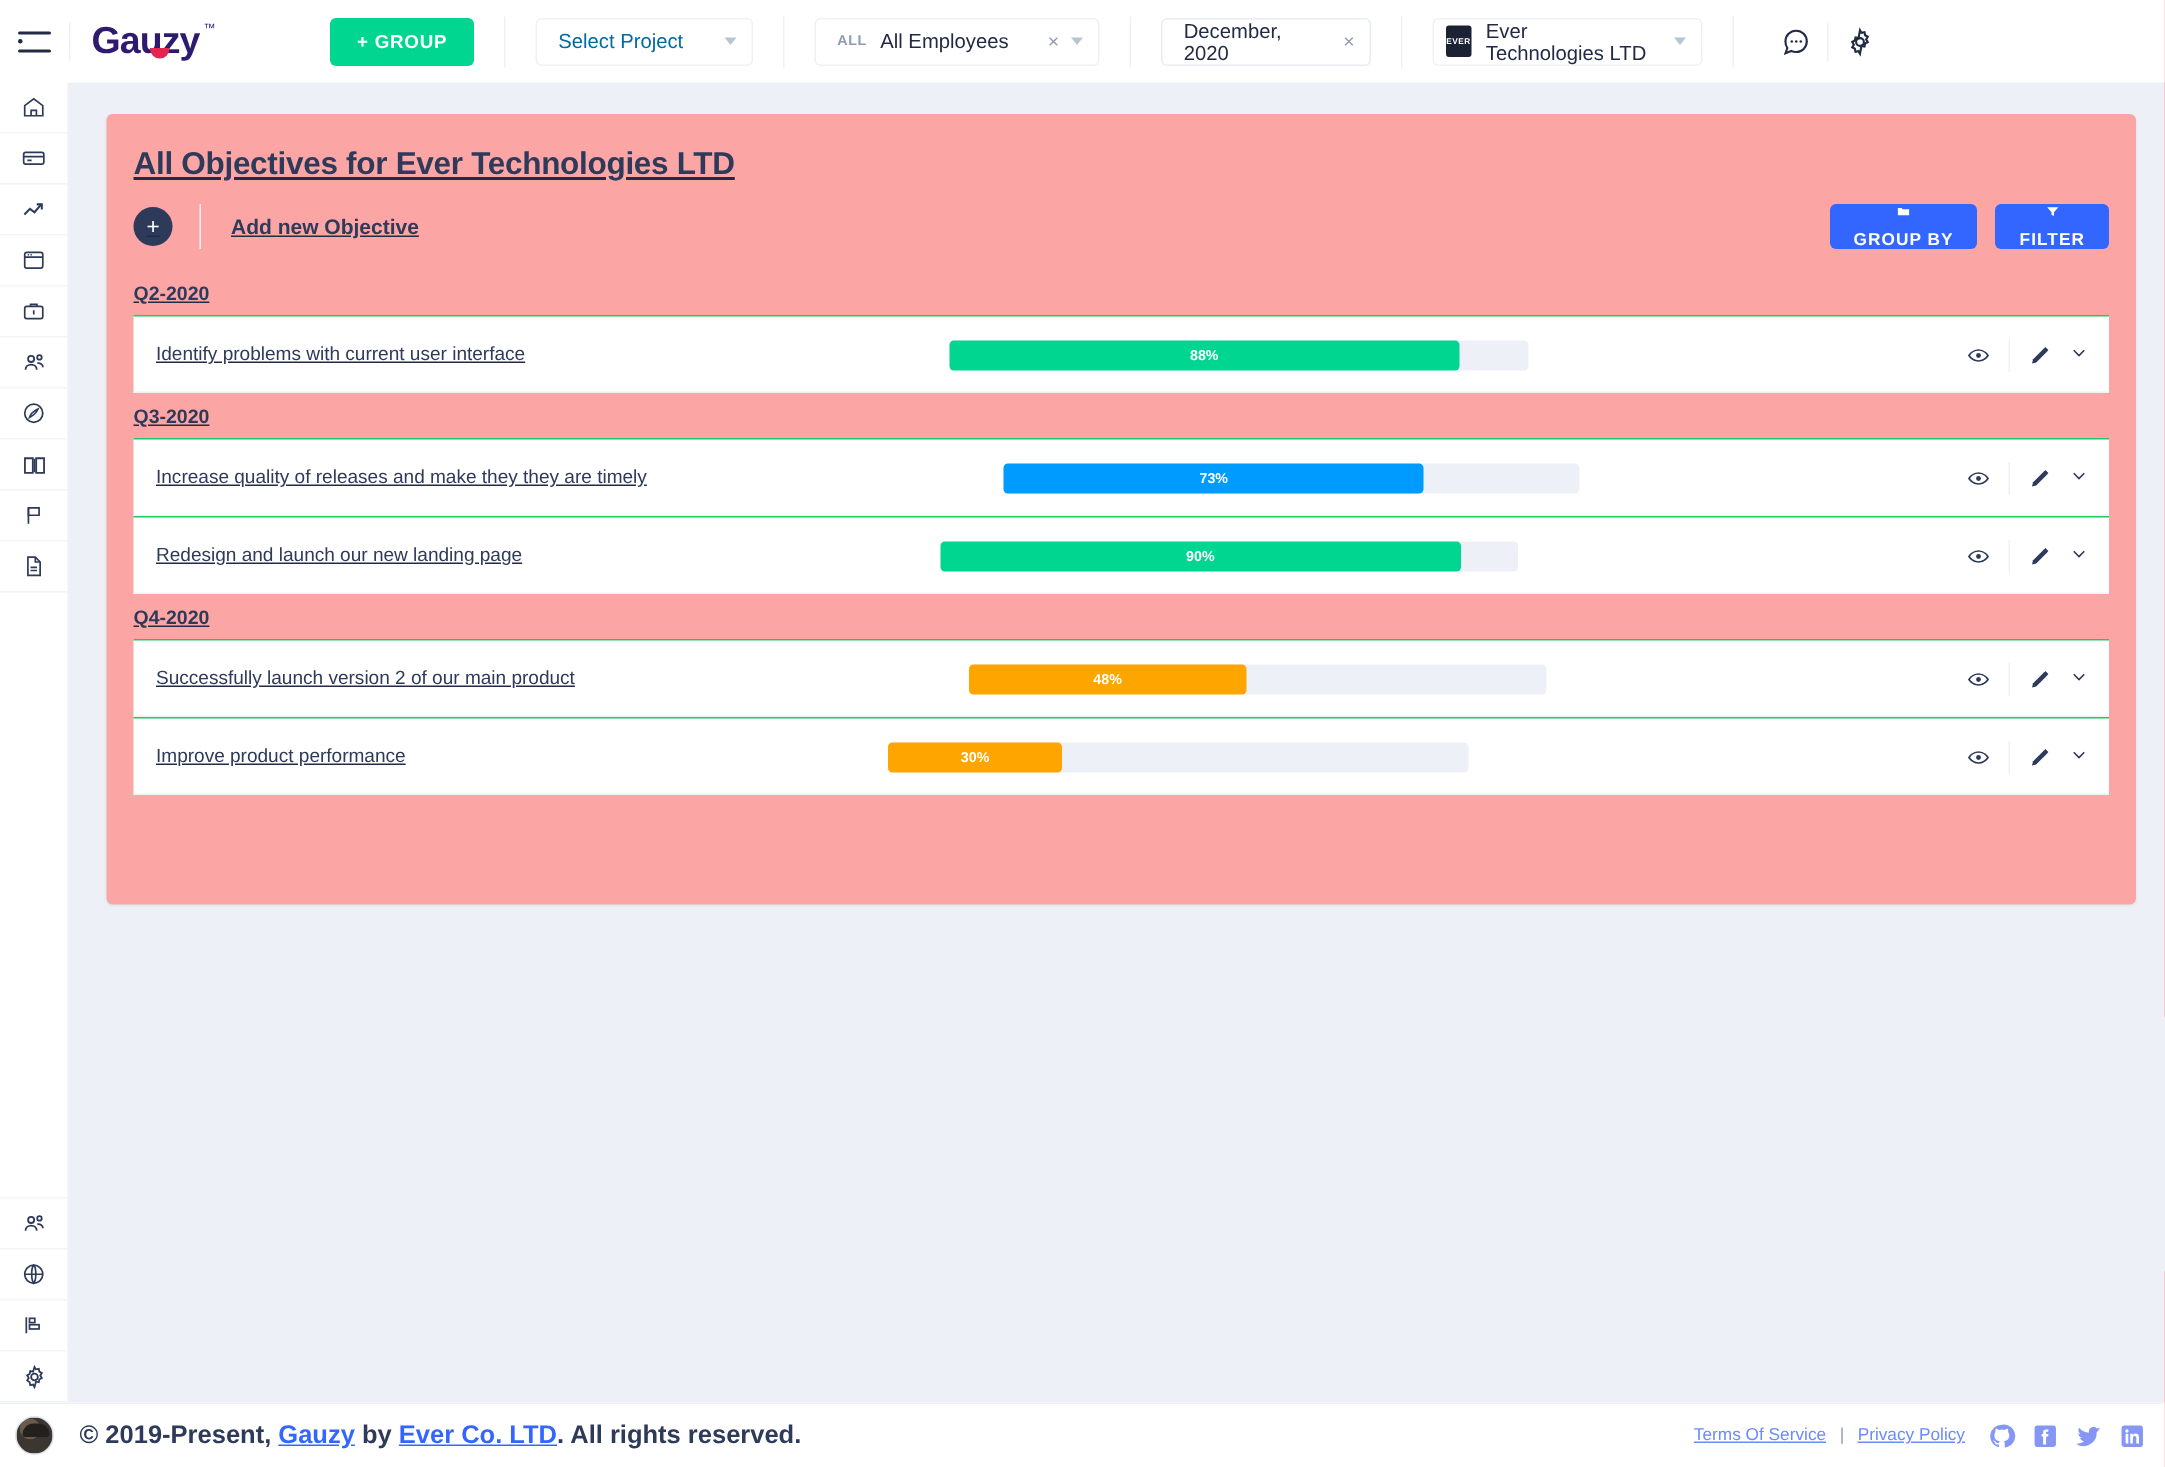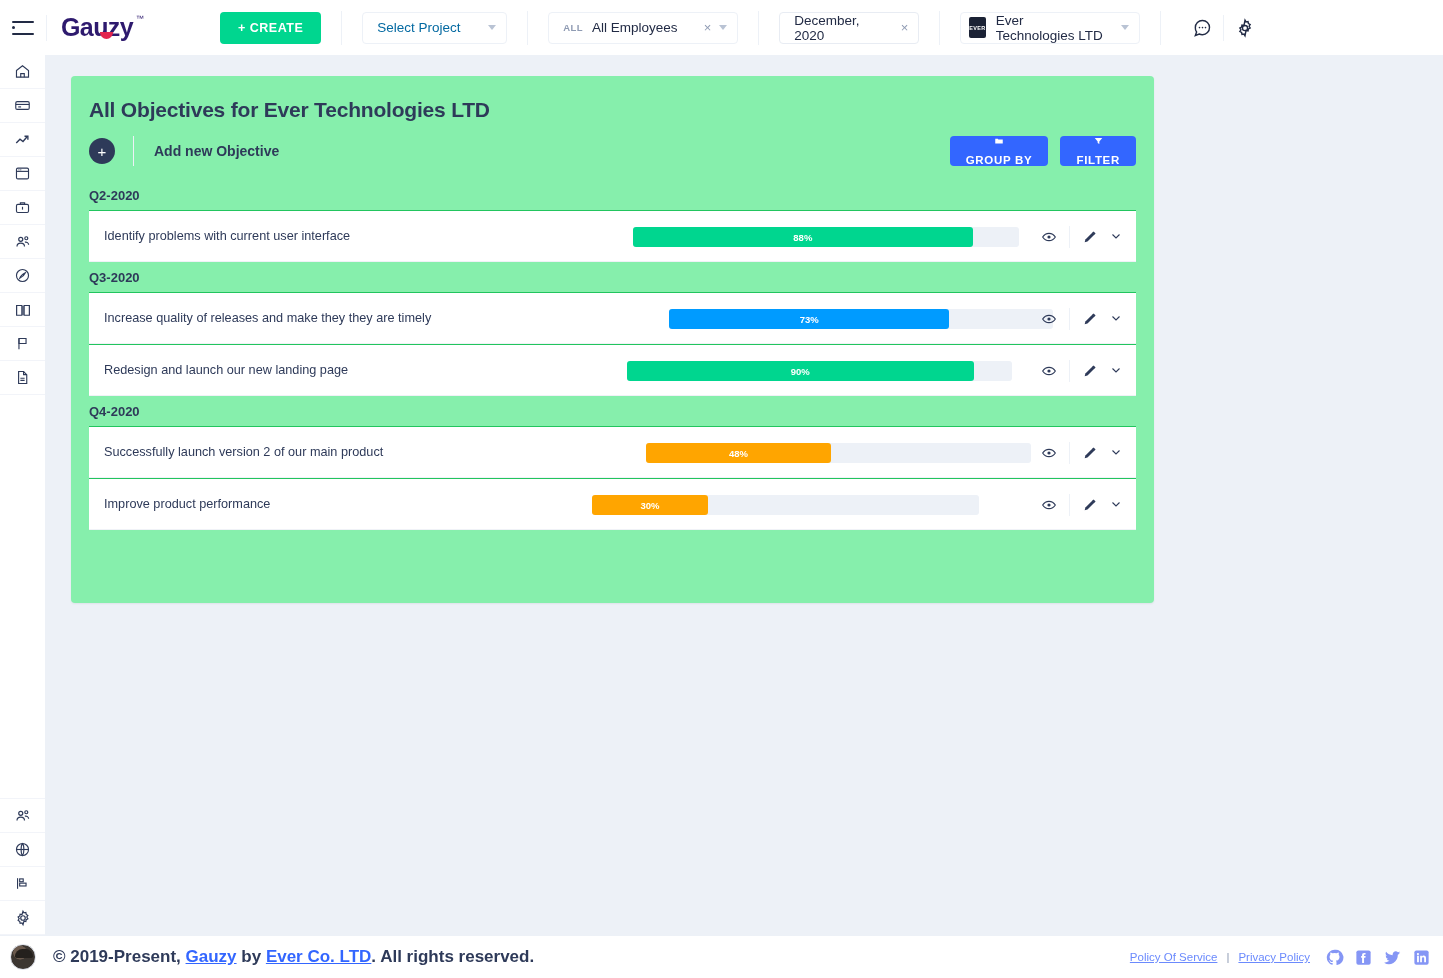--- a/index.html
+++ b/index.html
@@ -97,23 +97,24 @@
     height: 34px; min-height: 34px;
     display: flex; align-items: center; justify-content: center;
     border-bottom: 1px solid #f2f4f9;
     cursor: pointer;
   }
   .rail-spacer { flex: 1 1 auto; border-bottom: 1px solid #f2f4f9;}
 
   
   .card {
     position: absolute; left: 71px; top: 76px;
-    width: 1083px; height: 527px;
-    background: #86efac; border-radius: 4px;
+    width: 1353px; height: 527px;
+    background: #fca5a5; border-radius: 4px;
     box-shadow: 0 1px 2px rgba(44,51,73,.07);
+    text-decoration: underline;
   }
   .page-title {
     font-size: 21px; font-weight: bold; color: #2e3a59;
     padding: 22px 0 0 18px; letter-spacing: -0.2px;
   }
   .addrow {
     display: flex; align-items: center; height: 58px; padding: 0 18px;
     position: relative;
   }
   .plus-btn {
@@ -201,21 +202,21 @@
         <i></i>
     </div>
   </div>
   <div class="vdiv"></div>
   <div class="logo">
     <span>Gauzy</span>
     <span class="cup"></span>
     <span class="tm">™</span>
   </div>
 
-  <button class="create-btn">+ CREATE</button>
+  <button class="create-btn">+ GROUP</button>
 
   <div class="sep"></div>
 
   <div class="sel project">
     <span>Select Project</span>
     <span class="caret"></span>
   </div>
 
   <div class="sep"></div>
 
@@ -511,21 +512,21 @@
       </div>
     </div>
 </div>
 
 <div class="footer">
   <div class="avatar"></div>
   <div class="copy">
     <span>© 2019-Present, </span><a href="#">Gauzy</a><span> by </span><a href="#">Ever Co. LTD</a><span>. All rights reserved.</span>
   </div>
   <div class="footer-right">
-    <a href="#">Policy Of Service</a>
+    <a href="#">Terms Of Service</a>
     <span class="pipe">|</span>
     <a href="#">Privacy Policy</a>
     <div class="soc">
       <span>
         <svg width="19" height="19" viewBox="0 0 24 24" fill="#8596f5">
           <path d="M12 2.3a9.7 9.7 0 0 0-3.1 18.9c.5.1.7-.2.7-.5v-1.8c-2.7.6-3.3-1.3-3.3-1.3-.4-1.1-1.1-1.4-1.1-1.4-.9-.6.1-.6.1-.6 1 .1 1.5 1 1.5 1 .9 1.5 2.3 1.1 2.9.8.1-.6.3-1.1.6-1.4-2.2-.2-4.5-1.1-4.5-4.9 0-1.1.4-2 1-2.7-.1-.3-.4-1.3.1-2.7 0 0 .8-.3 2.7 1a9.3 9.3 0 0 1 4.9 0c1.9-1.3 2.7-1 2.7-1 .5 1.4.2 2.4.1 2.7.6.7 1 1.6 1 2.7 0 3.8-2.3 4.7-4.5 4.9.4.4.7 1 .7 2v3c0 .3.2.6.7.5A9.7 9.7 0 0 0 12 2.3z"></path>
         </svg>
       </span>
       <span>
         <svg width="19" height="19" viewBox="0 0 24 24" fill="#8596f5">

